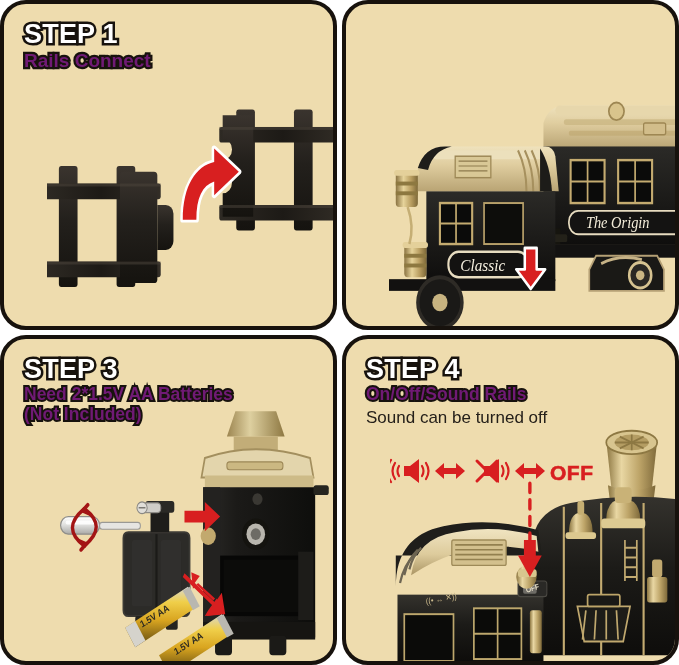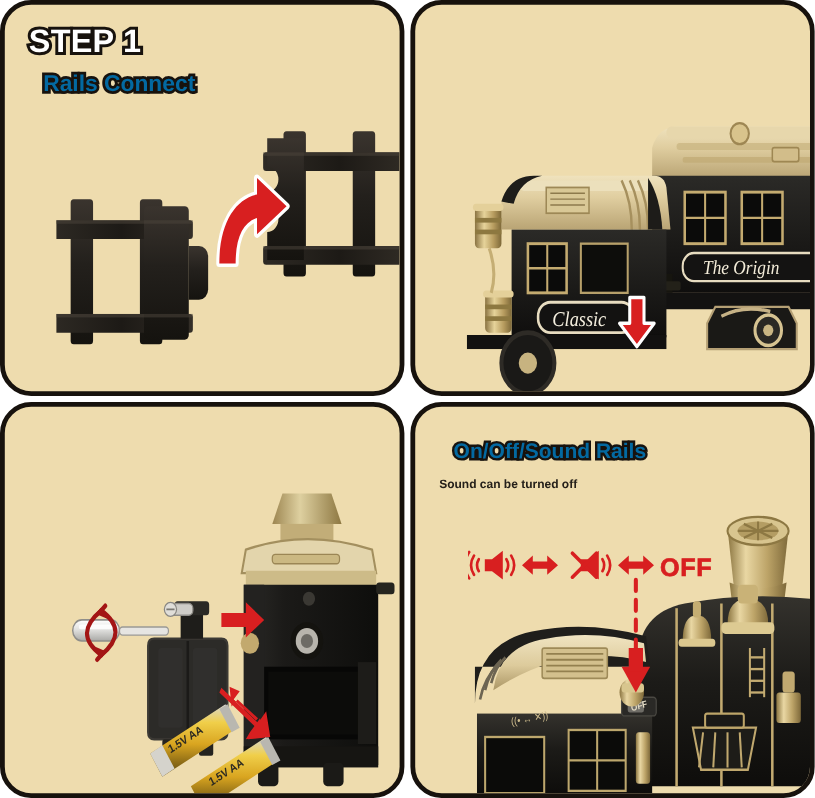--- a/index.html
+++ b/index.html
@@ -52,32 +52,32 @@
     -webkit-text-stroke: 5px #17120d;
     paint-order: stroke fill;
     margin: 0 0 2px 0;
     line-height: 1.05;
     white-space: nowrap;
   }
 
   .step-sub {
     font-size: 19px;
     font-weight: 700;
-    color: #0369a1;
+    color: #701a75;
     -webkit-text-stroke: 4.5px #17120d;
     paint-order: stroke fill;
-    margin: 12px;
+    margin: 0;
     line-height: 1.12;
     white-space: nowrap;
   }
   .step-sub.small { font-size: 17.5px; -webkit-text-stroke: 4px #17120d; }
 
   .step-note {
-    font-size: 10px;
-    font-weight: 700;
+    font-size: 17px;
+    font-weight: 400;
     color: #25201a;
     margin: 3px 0 0 0;
     line-height: 1.15;
     -webkit-text-stroke: 0;
     white-space: nowrap;
   }
 
   .art { position: absolute; inset: 0; z-index: 10; padding-left: 43px; }
   .art svg { display: block; width: 100%; height: 100%; }
 
@@ -398,20 +398,25 @@
           </g>
           <g>
             <path d="M132 324 l74 -42 l12 20 l-74 42 z" fill="url(#battG)"></path>
             <path d="M200 286 l8 -4 l12 20 l-8 4 z" fill="#b9b7b0"></path>
             <text x="152" y="324" transform="rotate(-29 152 324)" font-family="Liberation Sans, sans-serif" font-size="10" font-weight="700" fill="#2c2a22">1.5V AA</text>
           </g>
         </g>
       </svg>
     </div>
 
+    <div class="panel-text">
+      <p class="step-title">STEP 3</p>
+      <p class="step-sub small">Need 2*1.5V AA Batteries</p>
+      <p class="step-sub small">(Not Included)</p>
+    </div>
   </div>
 
   <div class="panel">
     <div class="art">
       <svg viewBox="0 0 337 330" preserveAspectRatio="none">
         <defs>
           <linearGradient id="locoBlk" x1="0" y1="0" x2="0" y2="1">
             <stop offset="0%" stop-color="#34322d"></stop>
             <stop offset="45%" stop-color="#1c1b18"></stop>
             <stop offset="100%" stop-color="#0e0d0b"></stop>
@@ -568,18 +573,19 @@
       </span>
       <span>
         <svg width="30" height="20" viewBox="0 0 30 20">
           <path d="M0 10 l9 -8 v5 h12 v-5 l9 8 l-9 8 v-5 h-12 v5 z" fill="#d81f20"></path>
         </svg>
       </span>
       <span class="off-label">OFF</span>
     </div>
 
     <div class="panel-text">
+      <p class="step-title">STEP 4</p>
       <p class="step-sub small">On/Off/Sound Rails</p>
       <p class="step-note">Sound can be turned off</p>
     </div>
   </div>
 
 </div>
 
 </body></html>

